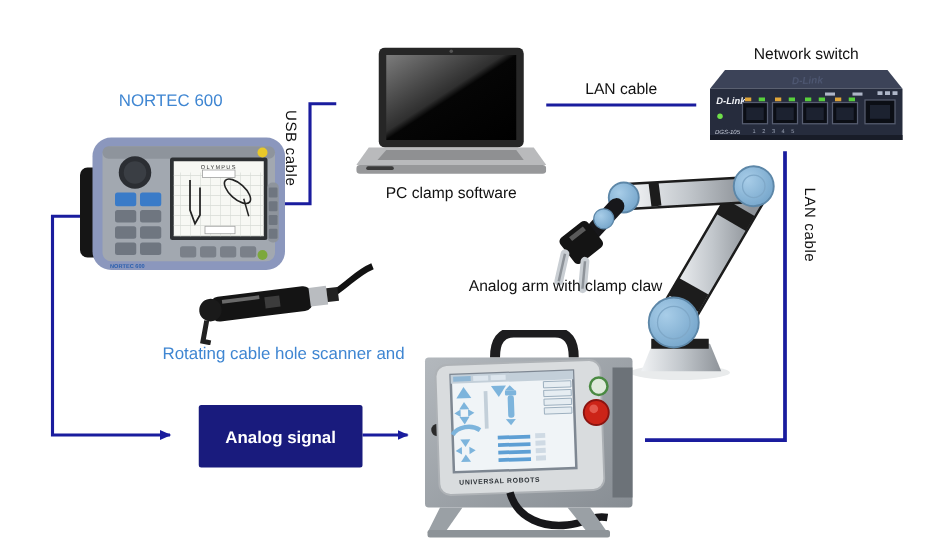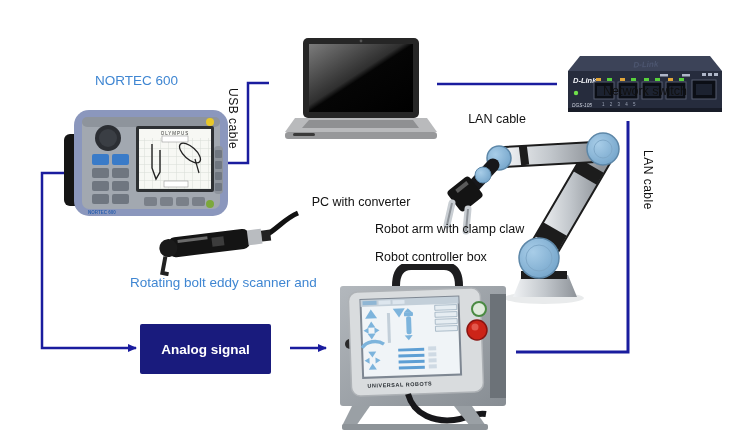--- a/index.html
+++ b/index.html
@@ -4,23 +4,23 @@
 <style>
   html,body{margin:0;padding:0;background:#fff;}
   #canvas{
     position:relative;width:750px;height:448px;background:#ffffff;overflow:hidden;
     font-family:"Liberation Sans",sans-serif;
   }
   .abs{position:absolute;}
   .lbl{color:#111;font-size:12.5px;line-height:15px;white-space:nowrap;}
   .lbl-blue{color:#3f86d2;font-size:13.5px;line-height:22px;white-space:nowrap;}
   .vert{writing-mode:vertical-rl;text-orientation:mixed;font-size:12px;color:#111;letter-spacing:.5px;}
-  .center{text-align:center;margin-top:48px;}
+  .center{text-align:center;}
   #converter{
-    left:140px;top:324px;width:131px;height:50px;background:#191b7d;border-radius:2px;
+    left:159px;top:324px;width:131px;height:50px;background:#191b7d;border-radius:2px;
     color:#fff;font-weight:bold;font-size:13.5px;line-height:19px;text-align:center;
     display:flex;flex-direction:column;justify-content:center;
   }
   svg{display:block;}
   svg text{font-family:"Liberation Sans",sans-serif;}
 </style>
 </head>
 <body>
 
 <div id="canvas">
@@ -275,29 +275,28 @@
   <div id="converter" class="abs">
     <div>Analog signal</div>
   </div>
 
   <div class="abs lbl-blue" style="left:95px;top:70px">
     <div>NORTEC 600</div>
   </div>
 
   <div class="abs vert" style="left:226px;top:88px">USB cable</div>
 
-  <div class="abs lbl center" style="left:285px;top:147px;width:152px">PC with converter</div>
+  <div class="abs lbl center" style="left:285px;top:147px;width:152px">PC clamp software</div>
 
   <div class="abs lbl center" style="left:437px;top:64px;width:120px">LAN cable</div>
 
   <div class="abs lbl center" style="left:564px;top:36px;width:162px">Network switch</div>
 
   <div class="abs vert" style="left:641px;top:150px">LAN cable</div>
 
-  <div class="abs lbl" style="left:375px;top:222px">Robot arm with clamp claw</div>
-
-  <div class="abs lbl" style="left:375px;top:250px">Robot controller box</div>
+  <div class="abs lbl" style="left:375px;top:222px">Analog arm with clamp claw</div>
+
 
   <div class="abs lbl-blue" style="left:130px;top:272px">
-    <div>Rotating bolt eddy scanner and</div>
+    <div>Rotating cable hole scanner and</div>
   </div>
 
 </div>
 
 </body></html>

